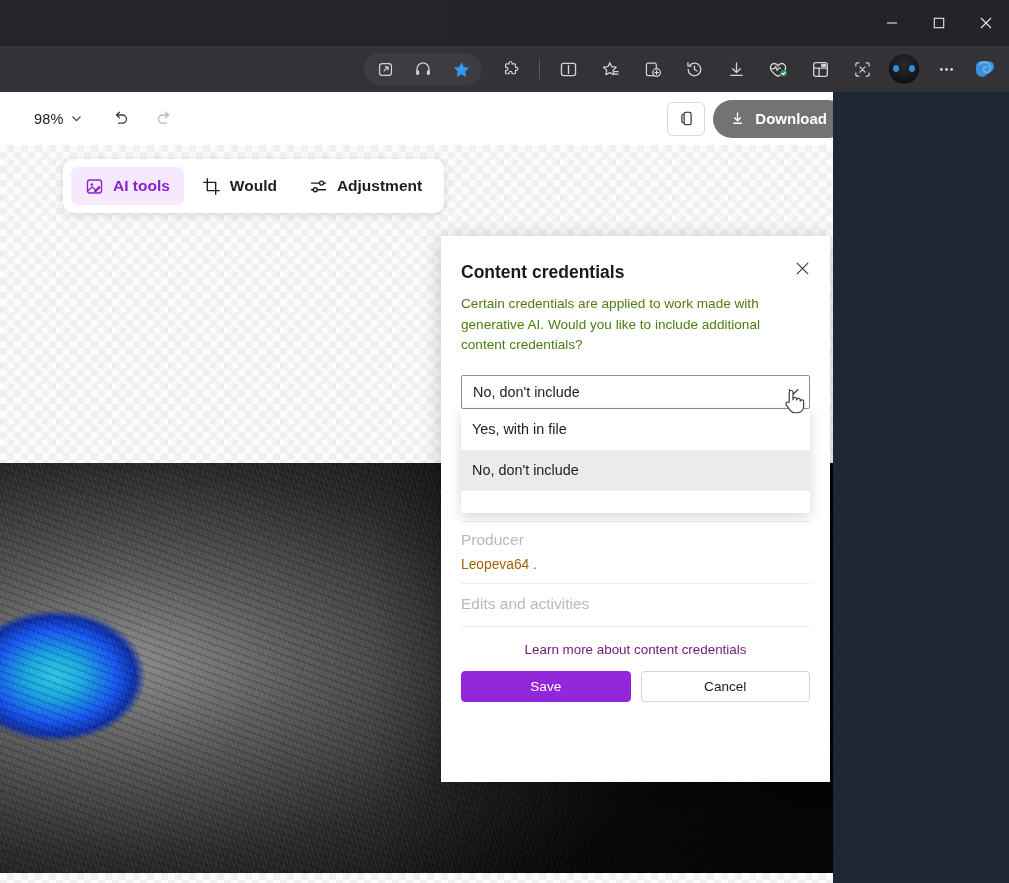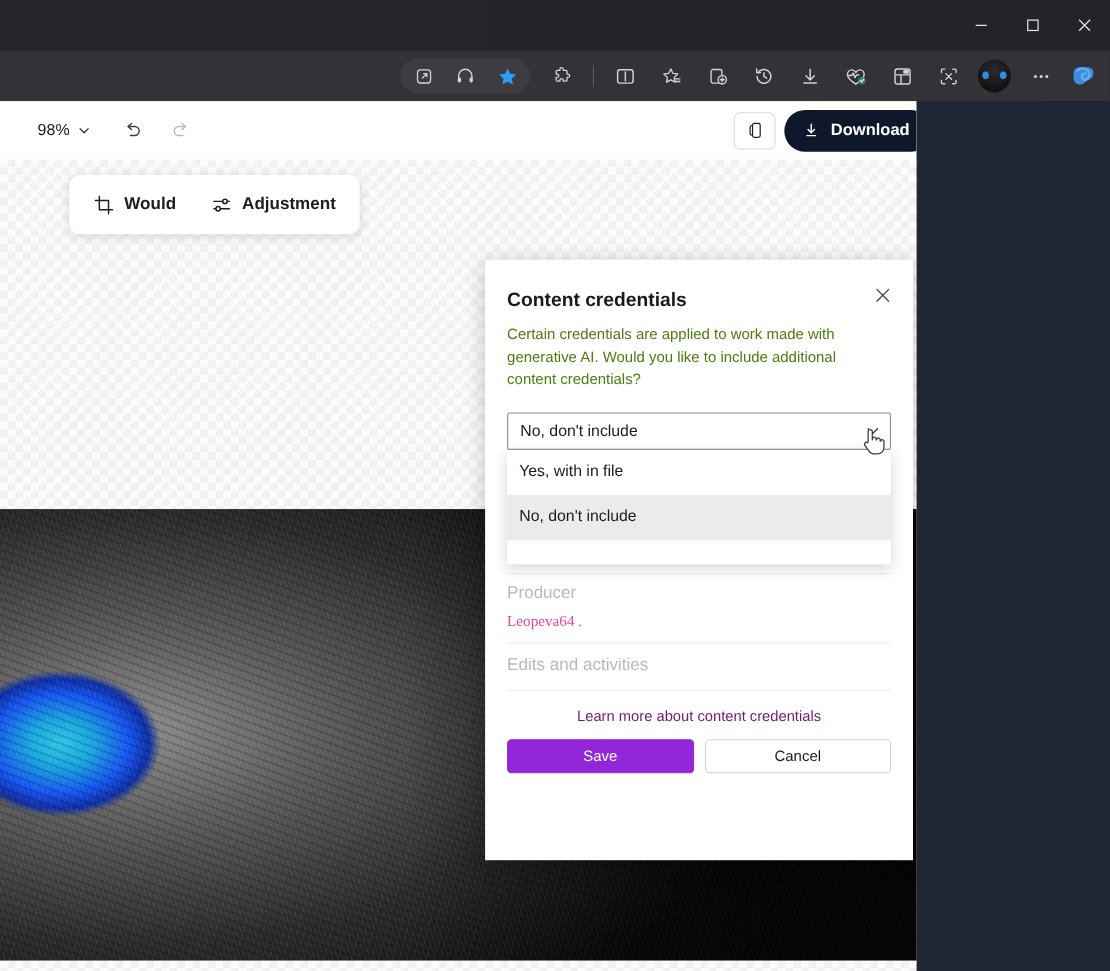--- a/index.html
+++ b/index.html
@@ -129,21 +129,21 @@
     gap: 8px; margin-right: 14px;
   }
   .mobile-btn {
     width: 38px; height: 34px; border: 1px solid #dadada;
     border-radius: 6px; background: #fff;
     display: flex; align-items: center; justify-content: center;
     color: #202020;
   }
   .download-btn {
     height: 38px; padding: 0 20px 0 16px;
-    background: #0f172a; color: #fff;
+    background: #737373; color: #fff;
     border: none; border-radius: 19px;
     display: flex; align-items: center; gap: 9px;
     font-size: 15px; font-weight: bold; cursor: pointer;
     font-family: "Liberation Sans", sans-serif;
   }
   .share-btn {
     width: 36px; height: 34px; color: #1f1f1f;
     display: flex; align-items: center; justify-content: center;
   }
   .acct-btn {
@@ -277,21 +277,21 @@
     position: absolute; right: 4px; top: 6px; color: #9b9b9b;
   }
 
   
   .meta { padding: 0 20px; }
   .meta-row { border-bottom: 1px solid #ededed; padding: 9px 0 11px 0; }
   .meta-row:first-child { padding-top: 13px; }
   .meta-label { font-size: 15px; font-weight: bold; color: #1a1a1a; }
   .meta-label.muted { font-weight: normal; color: #b9b9b9; font-size: 15.5px; }
   .meta-value { font-size: 13.8px; color: #242424; margin-top: 8px; }
-  .meta-value.muted { color: #ec4899; font-family: Liberation Serif, serif; }
+  .meta-value.muted { color: #a16207; }
   .meta-row.empty { padding: 11px 0 13px 0; }
 
   .learn-link {
     display: block; text-align: center;
     font-size: 13.4px; color: #701a75;
     margin-top: 15px; text-decoration: none; cursor: pointer;
   }
   .dlg-actions {
     display: flex; gap: 10px; padding: 14px 20px 0 20px;
   }
@@ -499,20 +499,31 @@
             <circle cx="10" cy="6.8" r="3.1" stroke="currentColor" stroke-width="1.35" fill="none"></circle>
             <path d="M4.2 16.4 a5.8 5.8 0 0 1 11.6 0" stroke="currentColor" stroke-width="1.35" fill="none" stroke-linecap="round"></path>
           </svg>
         </div>
       </div>
     </div>
 
     <div class="canvas">
 
       <div class="toolpill">
+        <div class="tool active">
+          <span class="tool-ico">
+            <svg width="19" height="19" viewBox="0 0 20 20">
+              <rect x="2.6" y="3.2" width="14.8" height="13.6" rx="2.6" stroke="currentColor" stroke-width="1.45" fill="none"></rect>
+              <circle cx="7.2" cy="8" r="1.35" fill="currentColor"></circle>
+              <path d="M3.4 14.2 L7.6 10.4 L11 13.4" stroke="currentColor" stroke-width="1.35" fill="none" stroke-linecap="round" stroke-linejoin="round"></path>
+              <path d="M16.6 11 L11.6 16 L9.4 16.4 L9.8 14.2 L14.8 9.2 Z" fill="currentColor"></path>
+            </svg>
+          </span>
+          <span>AI tools</span>
+        </div>
 
         <div class="tool">
           <span class="tool-ico">
             <svg width="19" height="19" viewBox="0 0 20 20">
               <path d="M5.6 1.8 V14.4 H18.2" stroke="currentColor" stroke-width="1.4" fill="none" stroke-linecap="round" stroke-linejoin="round"></path>
               <path d="M1.8 5.6 H14.4 V18.2" stroke="currentColor" stroke-width="1.4" fill="none" stroke-linecap="round" stroke-linejoin="round"></path>
             </svg>
           </span>
           <span>Would</span>
         </div>

